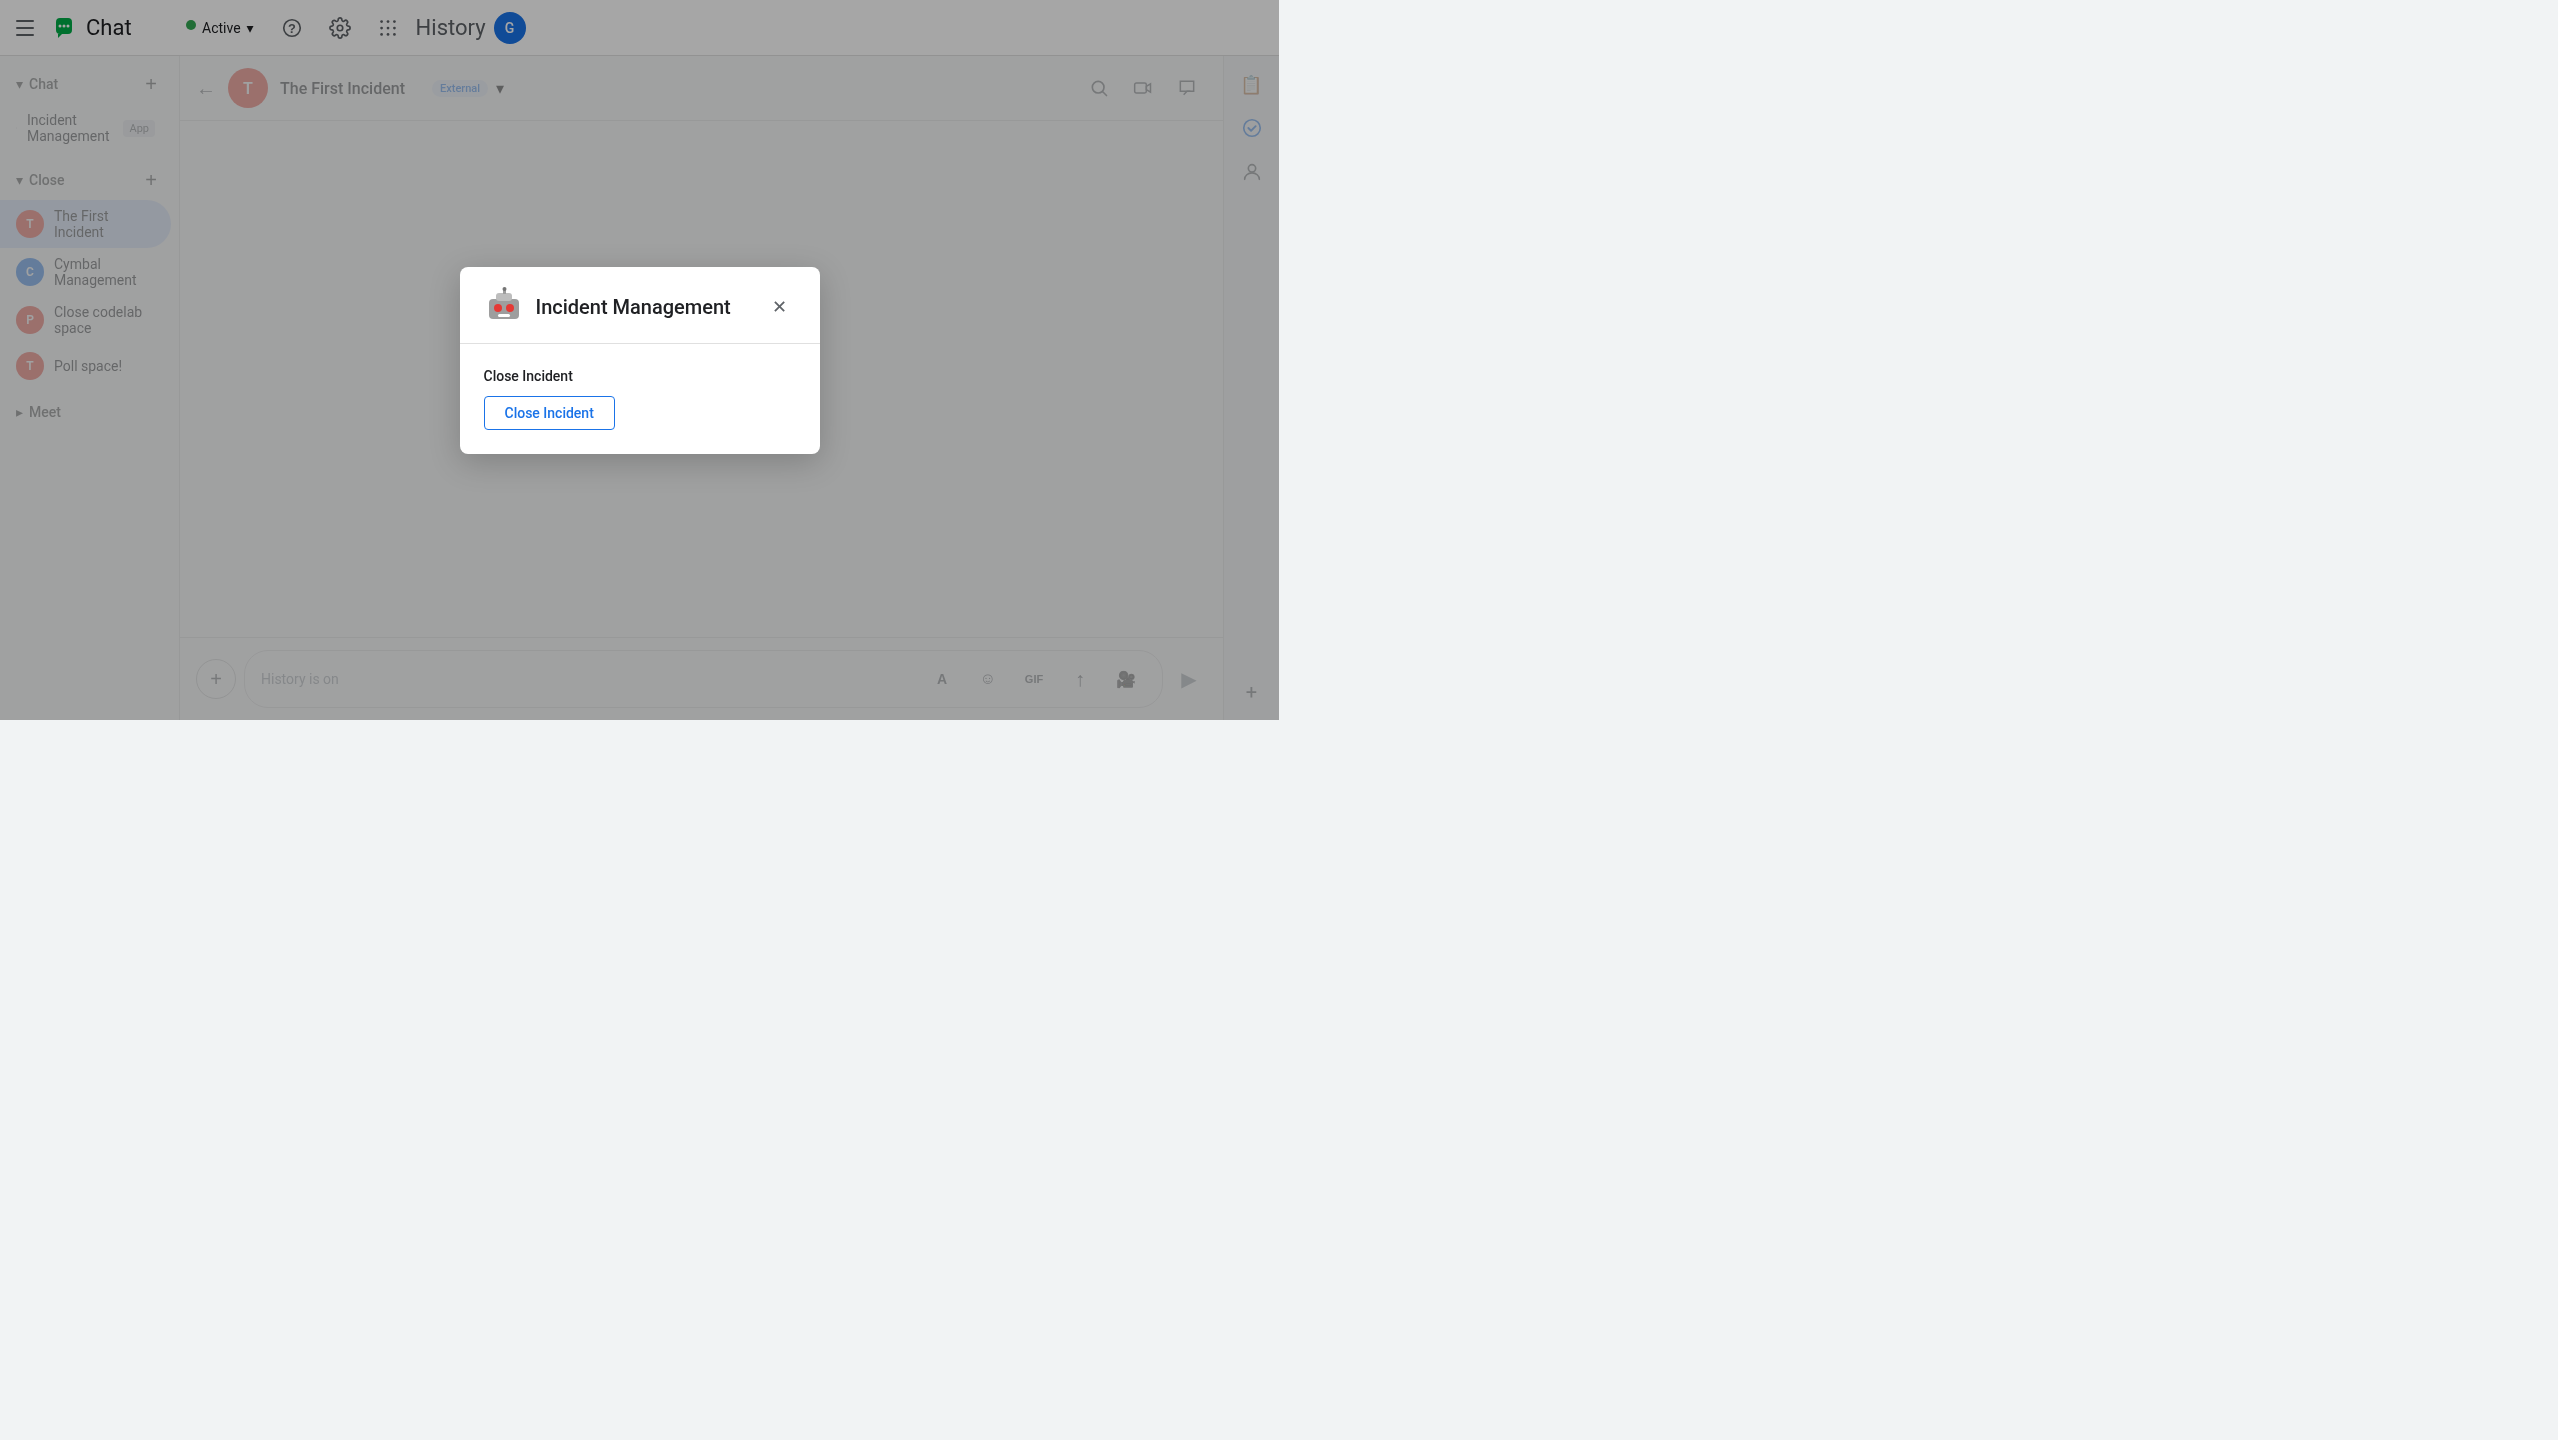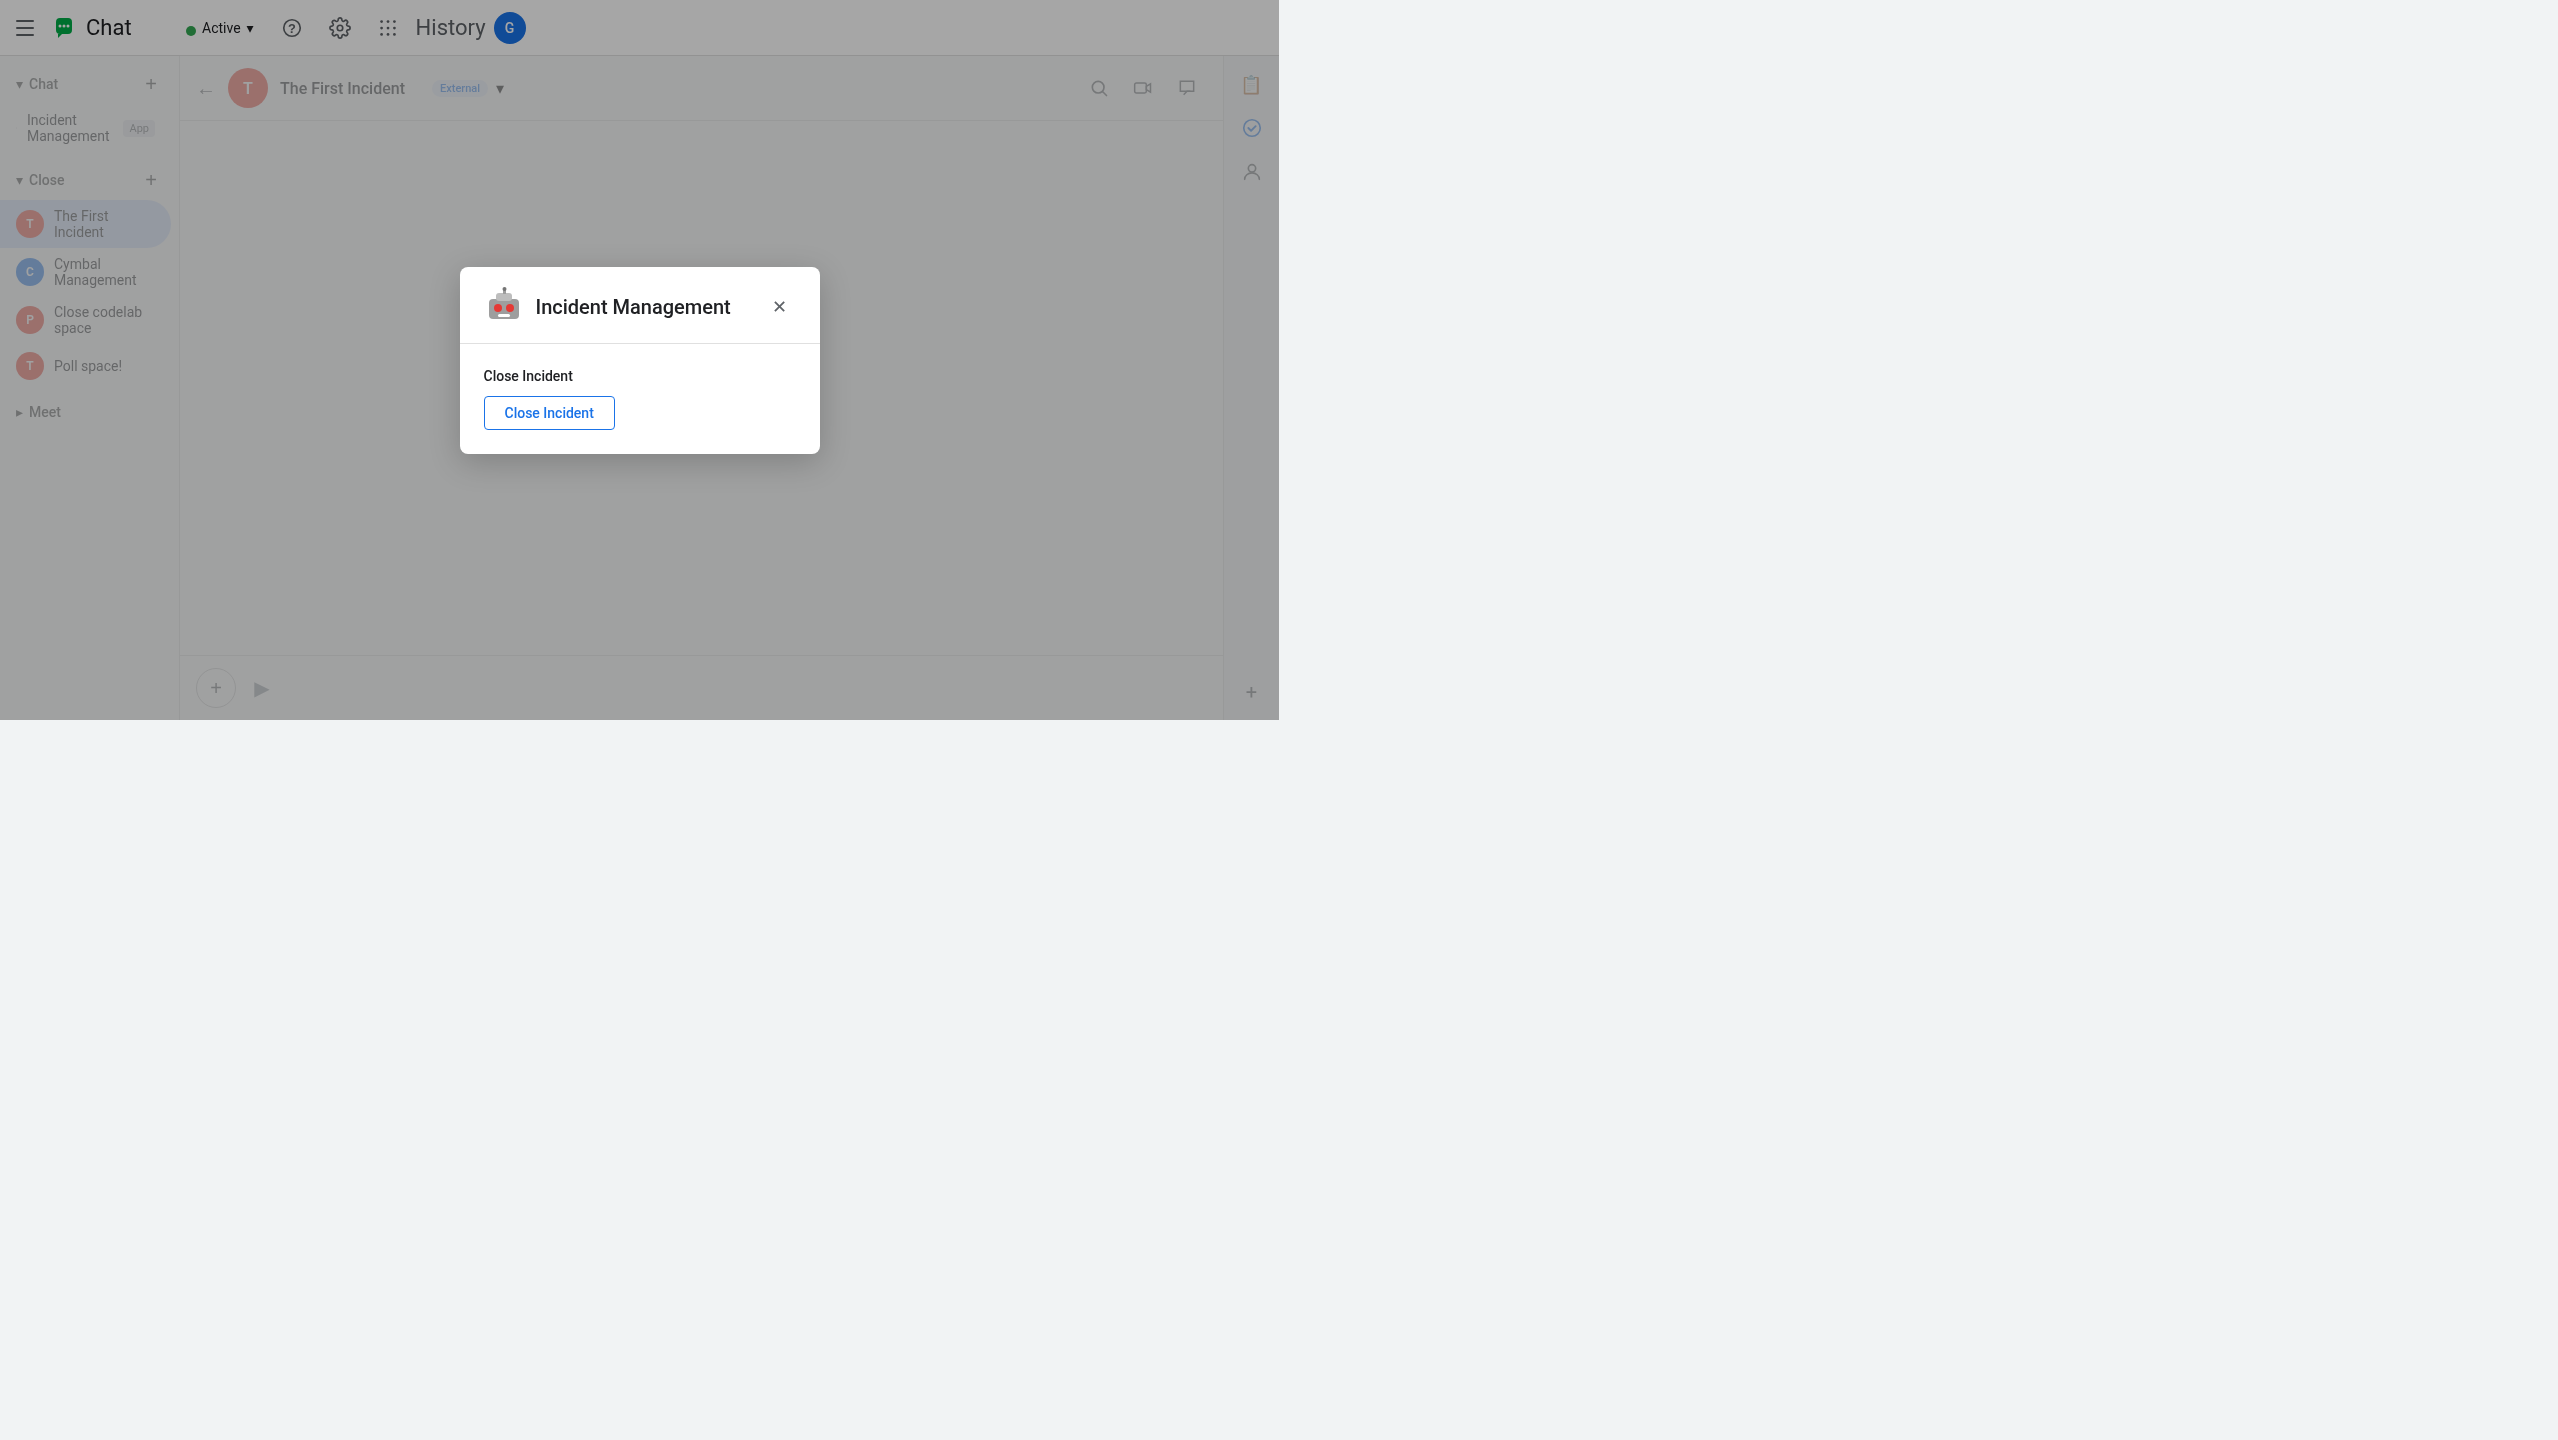--- a/index.html
+++ b/index.html
@@ -56,21 +56,21 @@
     }
     .search-input-wrap input {
       border: none; background: transparent;
       font-size: 16px; color: #202124; outline: none; width: 100%;
     }
 
     .top-bar-right {
       display: flex; align-items: center; gap: 8px; min-width: 200px; justify-content: flex-end;
     }
     .status-indicator {
-      display: flex; align-items: flex-end; gap: 6px;
+      display: flex; align-items: flex-start; gap: 6px;
       padding: 6px 10px;
       border-radius: 20px;
       cursor: pointer;
       font-size: 14px; color: #202124;
     }
     .status-dot {
       width: 10px; height: 10px; border-radius: 50%; background: #34a853;
     }
     .icon-btn {
       width: 40px; height: 40px;
@@ -430,20 +430,30 @@
         </button>
       </div>
     </div>
 
     <div class="chat-messages">
       
     </div>
 
     <div class="chat-input-area">
       <button class="icon-btn" style="border:1.5px solid #ccc;border-radius:50%;">+</button>
+      <div class="chat-input-wrap">
+        <span>History is on</span>
+        <div class="input-icons" style="margin-left:auto;display:flex;gap:6px;">
+          <button class="icon-btn" style="font-size:14px;font-weight:700;">A</button>
+          <button class="icon-btn" style="font-size:16px;">☺</button>
+          <button class="icon-btn" style="font-size:11px;font-weight:700;">GIF</button>
+          <button class="icon-btn">↑</button>
+          <button class="icon-btn" style="font-size:16px;">🎥</button>
+        </div>
+      </div>
       <button class="send-btn">▶</button>
     </div>
   </div>
 
   <div class="right-panel bg-content">
     <div class="right-panel-icon" style="font-size:18px;color:#f9ab00;">📋</div>
     <div class="right-panel-icon active">
       <svg width="22" height="22" viewBox="0 0 24 24" fill="none">
           <circle cx="12" cy="12" r="9" stroke="#1a73e8" stroke-width="1.8"></circle>
           <path d="M8 12l3 3 5-5" stroke="#1a73e8" stroke-width="2" stroke-linecap="round" stroke-linejoin="round"></path>

